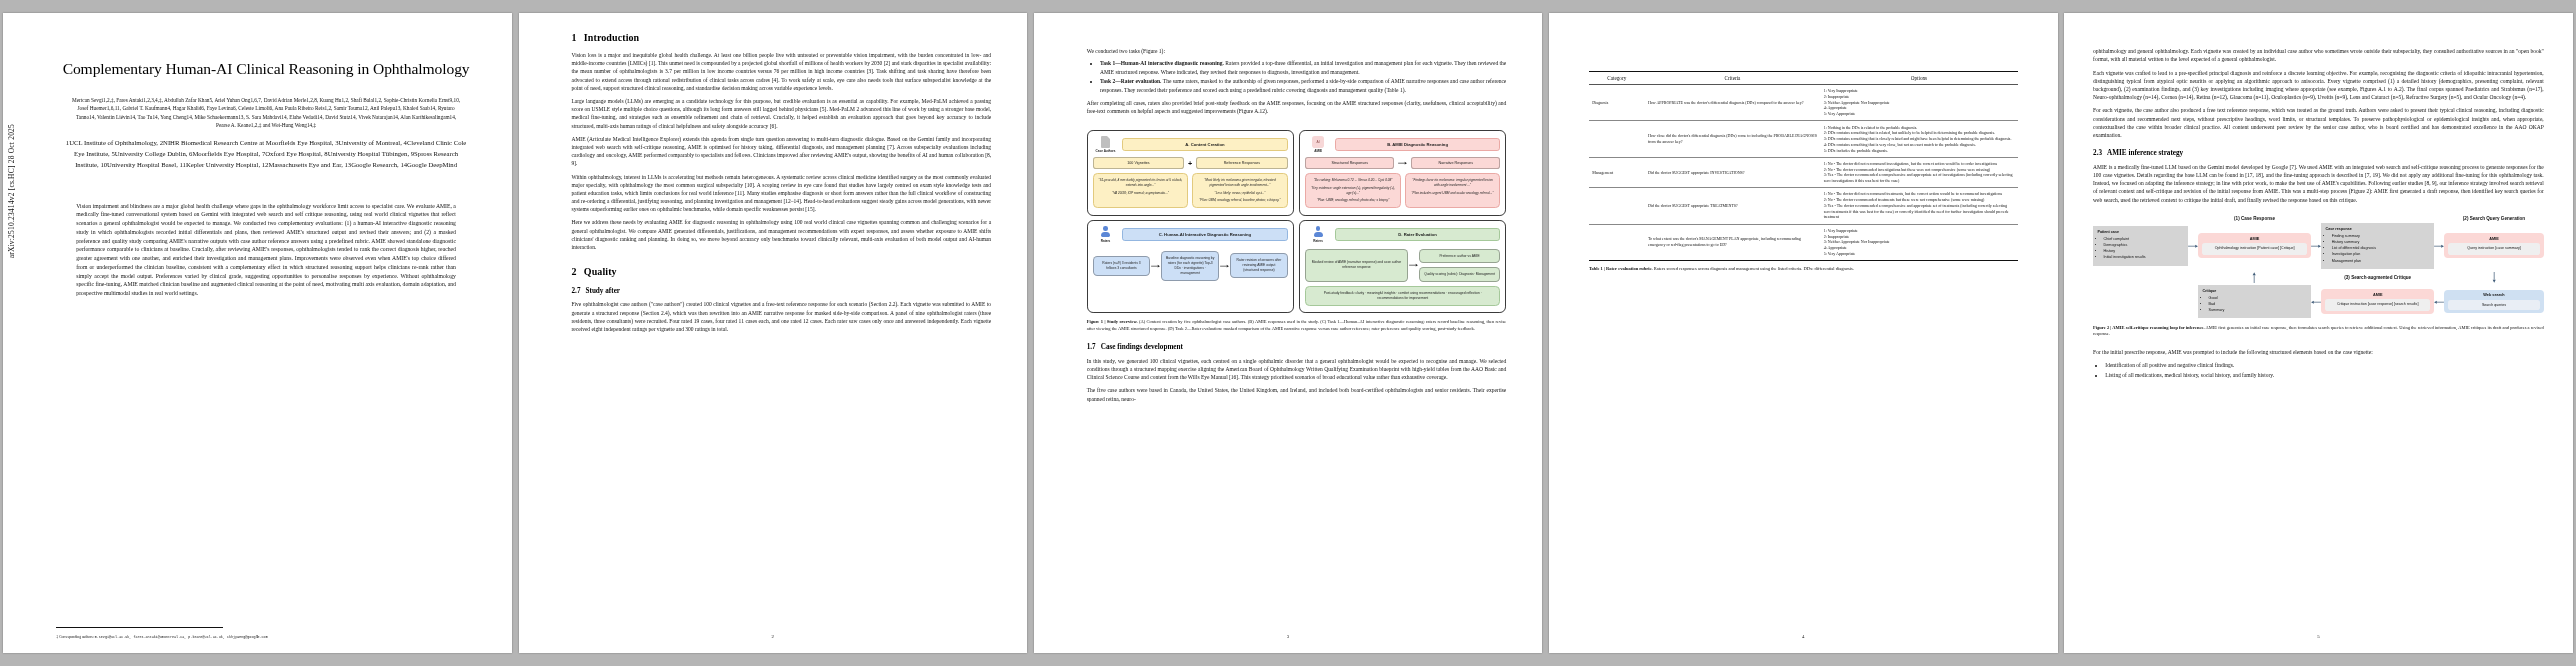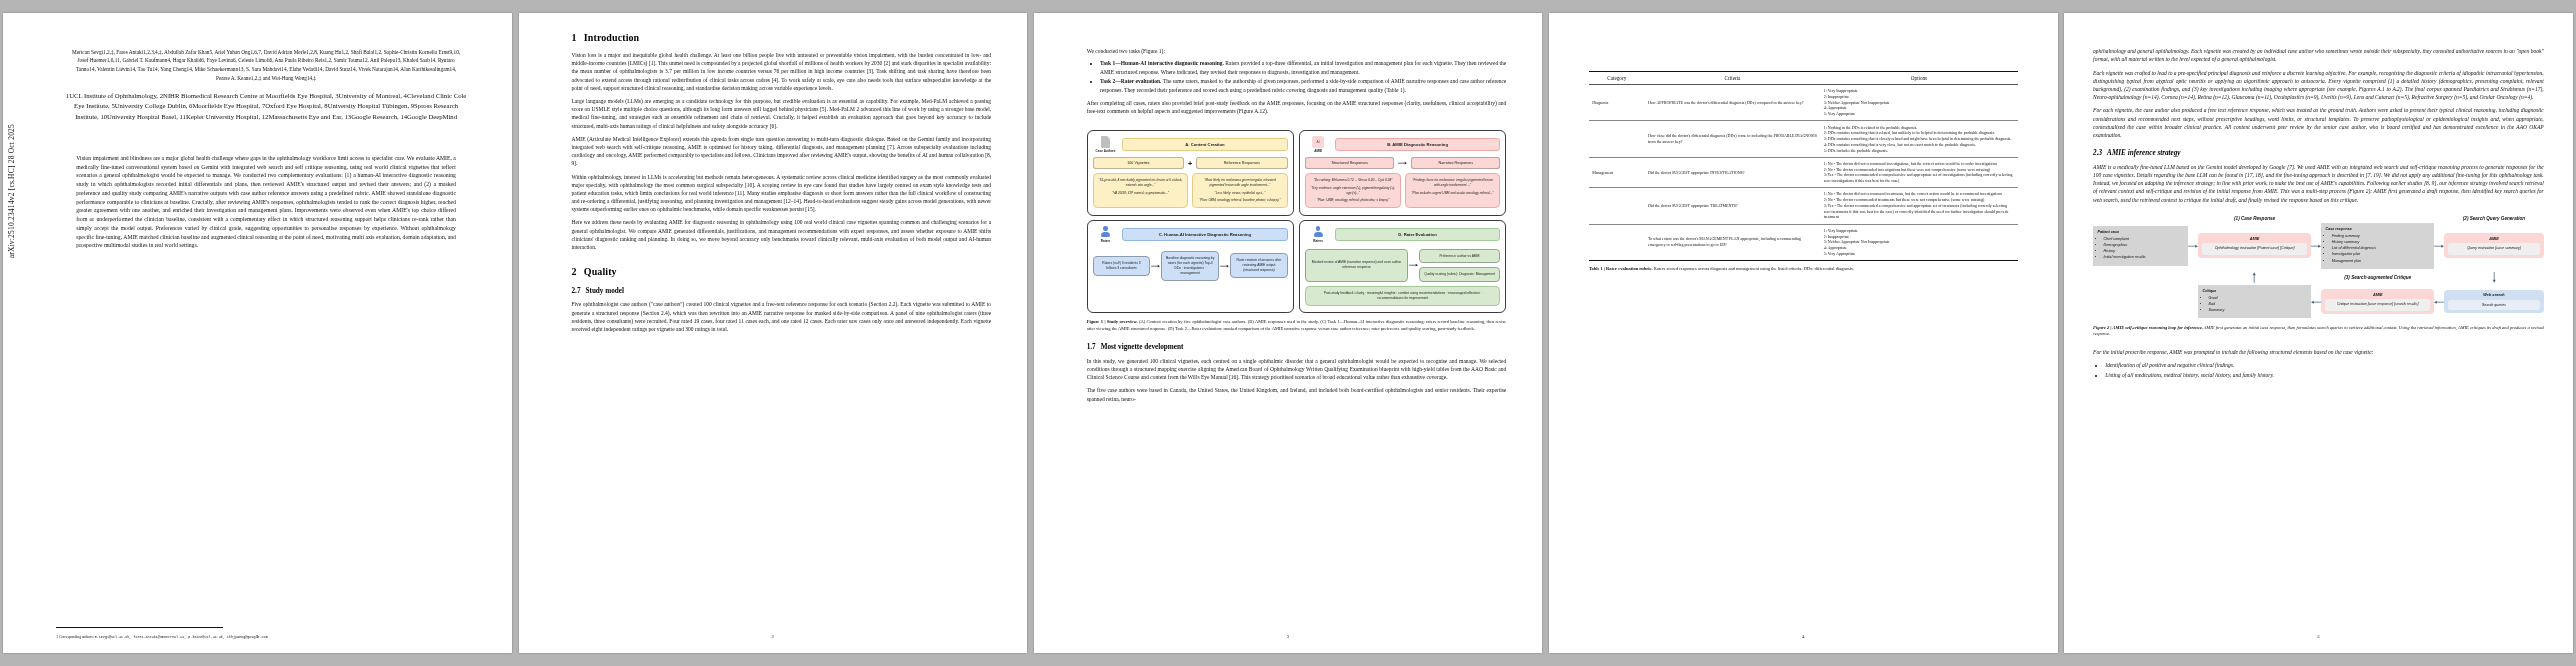--- a/index.html
+++ b/index.html
@@ -16,21 +16,21 @@
     height:640px;
     margin:13.3px 3.3px;
     position:relative;
     box-shadow:0 0 1.7px rgba(0,0,0,.35);
     overflow:hidden;
   }
   .p1 { width:509px; }
   .p2 { width:509px; }
   .p3 { width:509px; }
   .p4 { width:509px; }
-  .p5 { width:509px;font-style:italic; }
+  .p5 { width:509px; }
 
   
   .arxiv-stamp {
     position:absolute; left:3.3px; top:111px;
     writing-mode:vertical-rl; transform:rotate(180deg);
     font-size:7.5px; letter-spacing:0.2px; color:#111;
     white-space:nowrap;
   }
 
   .inner { padding:19px 36px 0 53px; }
@@ -175,20 +175,21 @@
   ul.bullets li { font-size:5.5px; line-height:1.5; margin-bottom:1.7px; color:#111; }
 </style>
 </head>
 <body>
 
 <div class="sheet-row">
 
   <div class="page p1">
     <div class="arxiv-stamp">arXiv:2510.23414v2  [cs.HC]  28 Oct 2025</div>
     <div class="inner">
+      <h1 class="title">Complementary Human-AI Clinical Reasoning in Ophthalmology</h1>
       <div class="authors">Mertcan Sevgi1,2,‡, Fares Antaki1,2,3,4,‡, Abdullah Zafar Khan5, Ariel Yuhan Ong1,6,7, David Adrian Merle1,2,8, Kuang Hu1,2, Shafi Balal1,2, Sophie-Christin Kornelia Ernst9,10, Josef Huemer1,6,11, Gabriel T. Kaufmann4, Hagar Khalid6, Faye Levina6, Celeste Limoli6, Ana Paula Ribeiro Reis1,2, Samir Touma12, Anil Palepu13, Khaled Saab14, Ryutaro Tanno14, Valentin Liévin14, Tao Tu14, Yong Cheng14, Mike Schaekermann13, S. Sara Mahdavi14, Elahe Vedadi14, David Stutz14, Vivek Natarajan14, Alan Karthikesalingam14, Pearse A. Keane1,2,‡ and Wei-Hung Weng14,‡</div>
       <div class="affils">1UCL Institute of Ophthalmology, 2NIHR Biomedical Research Centre at Moorfields Eye Hospital, 3University of Montreal, 4Cleveland Clinic Cole Eye Institute, 5University College Dublin, 6Moorfields Eye Hospital, 7Oxford Eye Hospital, 8University Hospital Tübingen, 9Spross Research Institute, 10University Hospital Basel, 11Kepler University Hospital, 12Massachusetts Eye and Ear, 13Google Research, 14Google DeepMind</div>
       <div class="abstract">
         <p>Vision impairment and blindness are a major global health challenge where gaps in the ophthalmology workforce limit access to specialist care. We evaluate AMIE, a medically fine-tuned conversational system based on Gemini with integrated web search and self critique reasoning, using real world clinical vignettes that reflect scenarios a general ophthalmologist would be expected to manage. We conducted two complementary evaluations: (1) a human-AI interactive diagnostic reasoning study in which ophthalmologists recorded initial differentials and plans, then reviewed AMIE's structured output and revised their answers; and (2) a masked preference and quality study comparing AMIE's narrative outputs with case author reference answers using a predefined rubric. AMIE showed standalone diagnostic performance comparable to clinicians at baseline. Crucially, after reviewing AMIE's responses, ophthalmologists tended to rank the correct diagnosis higher, reached greater agreement with one another, and enriched their investigation and management plans. Improvements were observed even when AMIE's top choice differed from or underperformed the clinician baseline, consistent with a complementary effect in which structured reasoning support helps clinicians re-rank rather than simply accept the model output. Preferences varied by clinical grade, suggesting opportunities to personalise responses by experience. Without ophthalmology specific fine-tuning, AMIE matched clinician baseline and augmented clinical reasoning at the point of need, motivating multi axis evaluation, domain adaptation, and prospective multimodal studies in real world settings.</p>
       </div>
     </div>
     <div class="foot-rule"></div>
     <div class="footnote">
       <span>‡ Corresponding authors:</span>
       <span class="mono">m.sevgi@ucl.ac.uk, fares.antaki@umontreal.ca, p.keane@ucl.ac.uk, ckhjyweng@google.com</span>
@@ -204,21 +205,21 @@
       <p class="body">Vision loss is a major and inequitable global health challenge. At least one billion people live with untreated or preventable vision impairment, with the burden concentrated in low- and middle-income countries (LMICs) [1]. This unmet need is compounded by a projected global shortfall of millions of health workers by 2030 [2] and stark disparities in specialist availability: the mean number of ophthalmologists is 3.7 per million in low income countries versus 76 per million in high income countries [3]. Task shifting and task sharing have therefore been advocated to extend access through rational redistribution of clinical tasks across cadres [4]. To work safely at scale, eye care also needs tools that surface subspecialist knowledge at the point of need, support structured clinical reasoning, and standardise decision making across variable experience levels.</p>
       <p class="body">Large language models (LLMs) are emerging as a candidate technology for this purpose, but credible evaluation is as essential as capability. For example, Med-PaLM achieved a passing score on USMLE style multiple choice questions, although its long form answers still lagged behind physicians [5]. Med-PaLM 2 advanced this line of work by using a stronger base model, medical fine-tuning, and strategies such as ensemble refinement and chain of retrieval. Crucially, it helped establish an evaluation approach that goes beyond key accuracy to include structured, multi-axis human ratings of clinical helpfulness and safety alongside accuracy [6].</p>
       <p class="body">AMIE (Articulate Medical Intelligence Explorer) extends this agenda from single turn question answering to multi-turn diagnostic dialogue. Based on the Gemini family and incorporating integrated web search with self-critique reasoning, AMIE is optimised for history taking, differential diagnosis, and management planning [7]. Across subspecialty evaluations including cardiology and oncology, AMIE performed comparably to specialists and fellows. Clinicians improved after reviewing AMIE's output, showing the benefits of AI and human collaboration [8, 9].</p>
       <p class="body">Within ophthalmology, interest in LLMs is accelerating but methods remain heterogeneous. A systematic review across clinical medicine identified surgery as the most commonly evaluated major specialty, with ophthalmology the most common surgical subspecialty [10]. A scoping review in eye care found that studies have largely centred on exam style knowledge tests and patient education tasks, which limits conclusions for real world inference [11]. Many studies emphasise diagnosis or short form answers rather than the full clinical workflow of constructing and re-ordering a differential, justifying reasoning, and planning investigation and management [12–14]. Head-to-head evaluations suggest steady gains across model generations, with newer systems outperforming earlier ones on ophthalmic benchmarks, while domain specific weaknesses persist [15].</p>
       <p class="body">Here we address these needs by evaluating AMIE for diagnostic reasoning in ophthalmology using 100 real world clinical case vignettes spanning common and challenging scenarios for a general ophthalmologist. We compare AMIE generated differentials, justifications, and management recommendations with expert responses, and assess whether exposure to AMIE shifts clinicians' diagnostic ranking and planning. In doing so, we move beyond accuracy only benchmarks toward clinically relevant, multi-axis evaluation of both model output and AI-human interaction.</p>
 
       <h2 class="sec" style="margin-top:14.5px;">
         <span class="num">2</span><span>Quality</span>
       </h2>
       <h3 class="sub">
-        <span class="num">2.7</span><span>Study model</span>
+        <span class="num">2.7</span><span>Study after</span>
       </h3>
       <p class="body">Five ophthalmologist case authors ("case authors") created 100 clinical vignettes and a free-text reference response for each scenario (Section 2.2). Each vignette was submitted to AMIE to generate a structured response (Section 2.4), which was then rewritten into an AMIE narrative response for masked side-by-side comparison. A panel of nine ophthalmologist raters (three residents, three consultants) were recruited. Four rated 19 cases, four rated 11 cases each, and one rated 12 cases. Each rater saw cases only once and answered independently. Each vignette received eight independent ratings per vignette and 300 ratings in total.</p>
     </div>
     <div class="pageno">2</div>
   </div>
 
   <div class="page p3">
     <div class="inner" style="padding-top:34px;">
       <p class="body tight">We conducted two tasks (Figure 1):</p>
       <ul class="tasks">
@@ -350,21 +351,21 @@
             <div class="wide-note">Post-study feedback: clarity · meaningful insights · comfort using recommendations · encouraged reflection · recommendations for improvement</div>
           </div>
 
         </div>
         <div class="figcap">
           <b>Figure 1 | Study overview.</b><span> (A) Content creation by five ophthalmologist case authors. (B) AMIE responses used in the study. (C) Task 1—Human–AI interactive diagnostic reasoning: raters record baseline reasoning, then revise after viewing the AMIE structured response. (D) Task 2—Rater evaluation: masked comparison of the AMIE narrative response versus case author reference; rater preference and quality scoring, post-study feedback.</span>
         </div>
       </div>
 
       <h3 class="sub" style="margin-top:11px;">
-        <span class="num">1.7</span><span>Most vignette development</span>
+        <span class="num">1.7</span><span>Case findings development</span>
       </h3>
       <p class="body">In this study, we generated 100 clinical vignettes, each centred on a single ophthalmic disorder that a general ophthalmologist would be expected to recognise and manage. We selected conditions through a structured mapping exercise aligning the American Board of Ophthalmology Written Qualifying Examination blueprint with high-yield tables from the AAO Basic and Clinical Science Course and content from the Wills Eye Manual [16]. This strategy prioritised scenarios of broad educational value rather than exhaustive coverage.</p>
       <p class="body">The five case authors were based in Canada, the United States, the United Kingdom, and Ireland, and included both board-certified ophthalmologists and senior residents. Their expertise spanned retina, neuro-</p>
     </div>
     <div class="pageno">3</div>
   </div>
 
   <div class="page p4">
     <div class="inner" style="padding-left:40px; padding-right:40px;">
       <table class="rubric">

